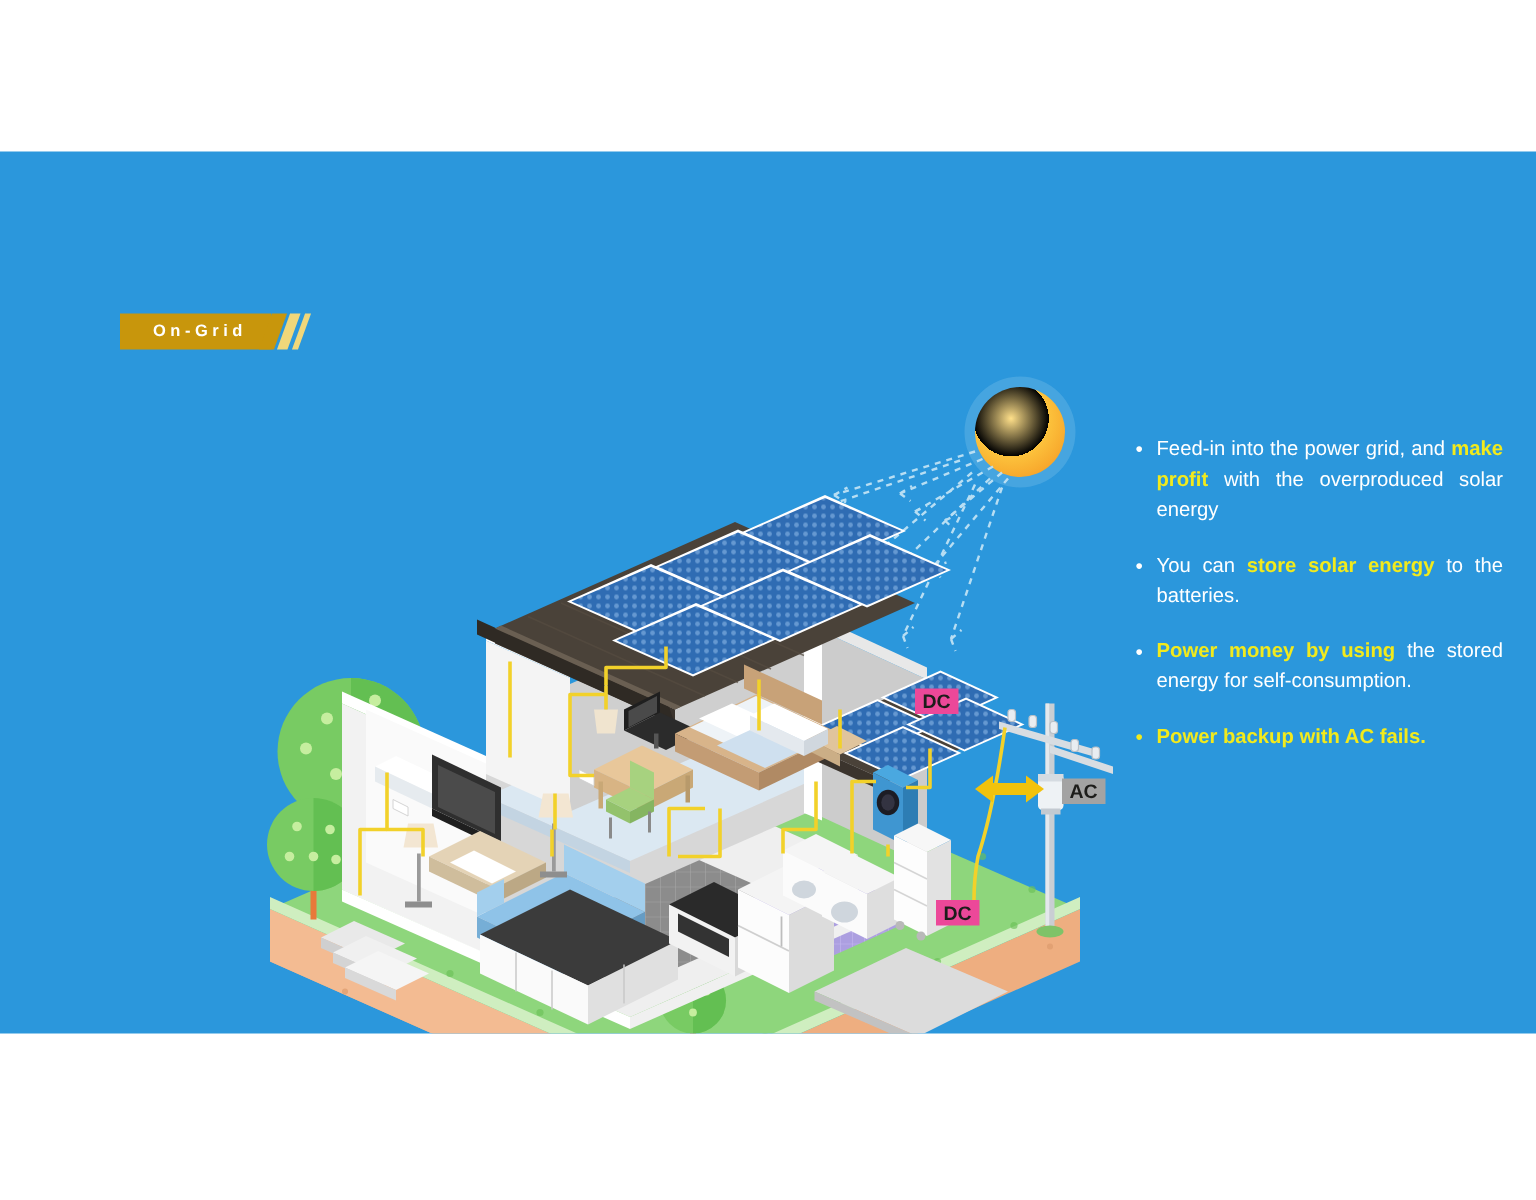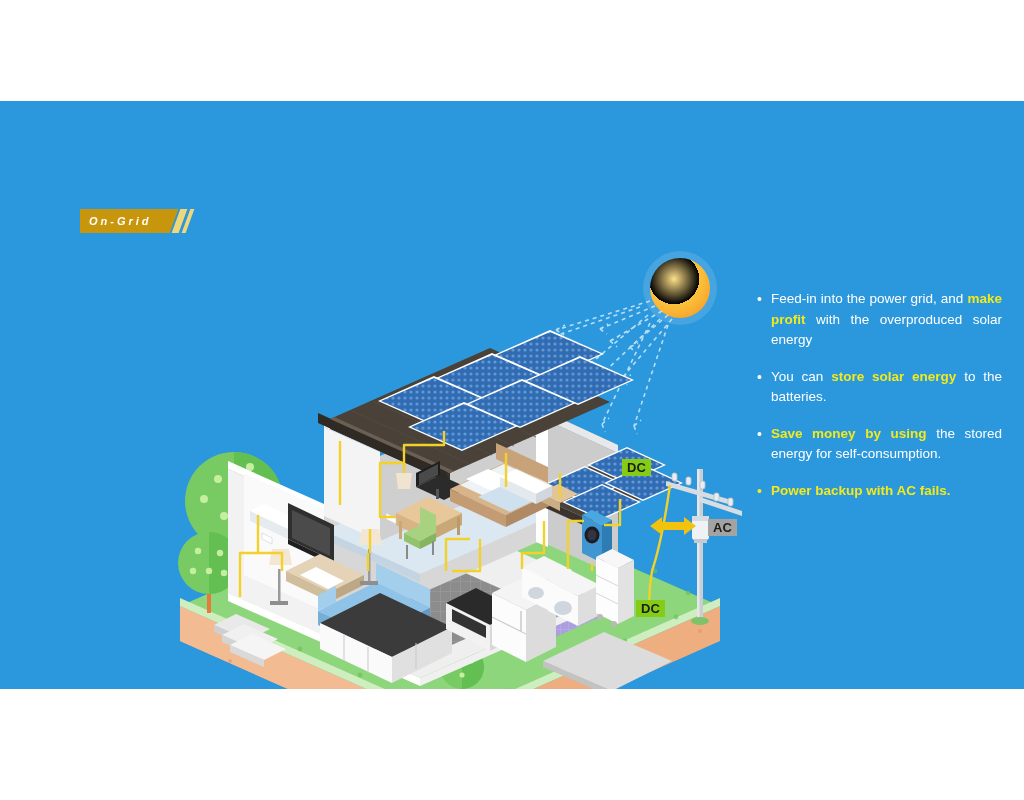--- a/index.html
+++ b/index.html
@@ -7,21 +7,21 @@
   body{
     width:1024px;height:800px;background:#ffffff;
     font-family:"Liberation Sans", sans-serif;
     overflow:hidden;
   }
   .slide{position:absolute;left:0;top:101px;width:1024px;height:588px;background:#2b97dc;overflow:hidden;}
 
   
   .badge-wrap{position:absolute;left:80px;top:108px;height:24px;display:flex;align-items:stretch;}
   .badge{background:#c8960c;color:#ffffff;font-size:11px;font-weight:bold;letter-spacing:3px;
-         display:flex;align-items:center;padding:0 16px 0 9px;height:24px;font-style:italic;}
+         display:flex;align-items:center;padding:0 16px 0 22px;height:24px;}
   .badge-stripe{width:10px;height:24px;background:#c8960c;transform:skewX(-20deg);margin-left:-4px;}
   .badge-stripe.s2{background:#f0d77a;width:7px;margin-left:2px;}
   .badge-stripe.s3{background:#f0d77a;width:4px;margin-left:3px;}
 
   
   .title{position:absolute;left:80px;top:145px;color:#ffffff;font-size:30px;font-weight:bold;letter-spacing:-0.3px;}
 
   
   .logo{position:absolute;left:800px;top:156px;width:180px;height:62px;}
   .logo svg{width:100%;height:100%;display:block;}
@@ -34,21 +34,21 @@
   .bullet .txt{flex:1;color:#ffffff;font-size:13.5px;line-height:20.5px;text-align:justify;}
   .bullet .txt > span{display:inline;}
   .hl{color:#f2ea1c;font-weight:bold;}
 
   
   .illus{position:absolute;left:0;top:0;width:1024px;height:588px;}
   .illus svg{position:absolute;left:0;top:0;}
 
   
   .tag{position:absolute;font-size:13px;font-weight:bold;color:#1d1d1b;padding:1px 5px;line-height:15px;}
-  .tag.dc{background:#84cc16;margin-left:12px;}
+  .tag.dc{background:#ec4899;}
   .tag.ac{background:#a3a3a3;}
   #tag-dc-roof{left:610px;top:358px;}
   #tag-dc-batt{left:624px;top:499px;}
   #tag-ac-pole{left:708px;top:418px;}
 </style>
 </head>
 <body>
 
 <div class="slide">
 
@@ -477,21 +477,21 @@
     </div>
     <div class="bullet b2">
       <span class="dot">•</span>
       <span class="txt">
         <span>You can </span><span class="hl">store solar energy</span><span> to the batteries.</span>
       </span>
     </div>
     <div class="bullet b3">
       <span class="dot">•</span>
       <span class="txt">
-        <span class="hl">Save money by using</span><span> the stored energy for self-consumption.</span>
+        <span class="hl">Power money by using</span><span> the stored energy for self-consumption.</span>
       </span>
     </div>
     <div class="bullet b4">
       <span class="dot">•</span>
       <span class="txt">
         <span class="hl">Power backup with AC fails.</span>
       </span>
     </div>
   </div>
 

